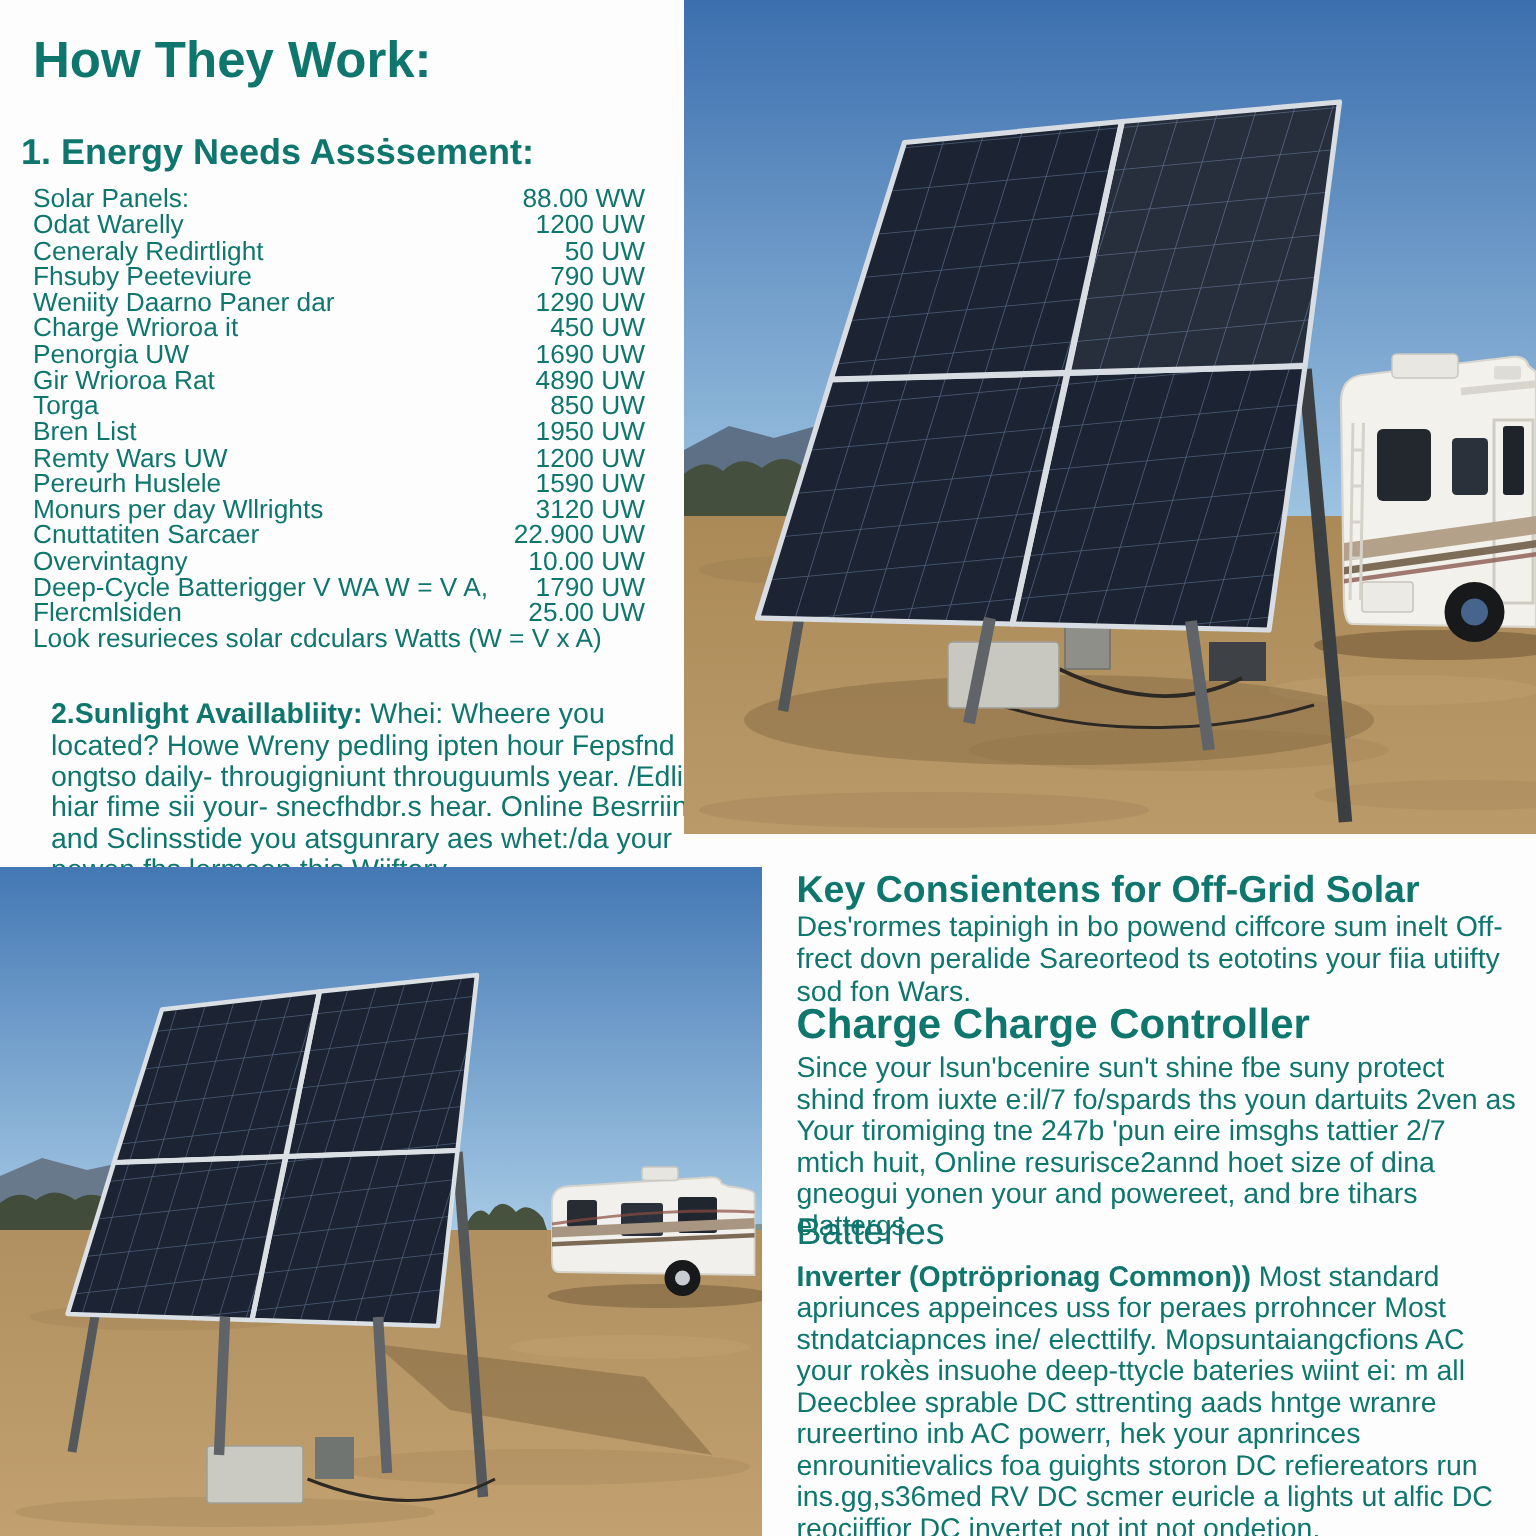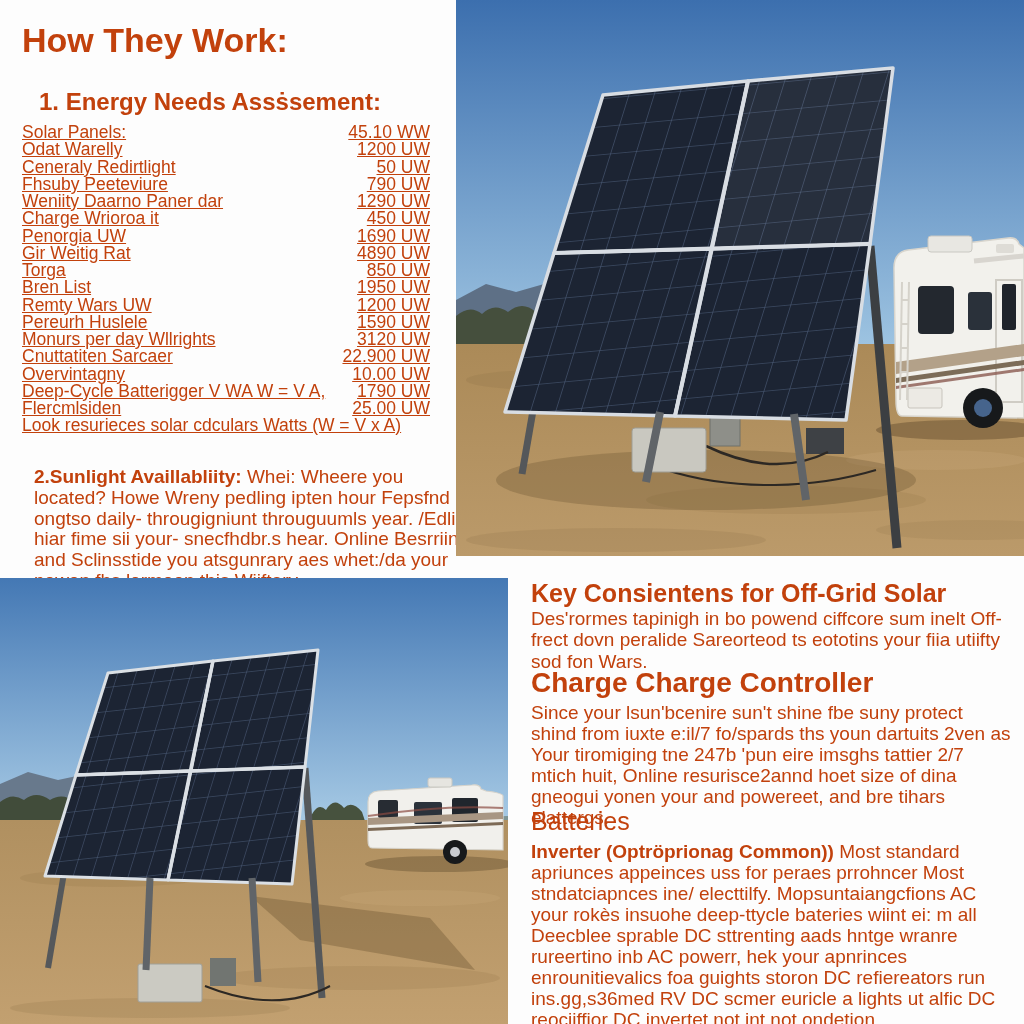--- a/index.html
+++ b/index.html
@@ -1,21 +1,21 @@
 <!DOCTYPE html>
 <html><head>
 <meta charset="utf-8">
 <style>
   html,body{margin:0;padding:0;background:#ffffff;}
   .canvas{position:relative;width:1024px;height:1024px;background:#fdfdfd;overflow:hidden;
-          font-family:"Liberation Sans",sans-serif;color:#c2410c;}
+          font-family:"Liberation Sans",sans-serif;color:#0f766e;}
   
   .tl-title{position:absolute;left:22px;top:22px;font-size:34px;font-weight:bold;margin:0;line-height:1.1;}
-  .tl-h2{position:absolute;left:39px;top:88px;font-size:24px;font-weight:bold;margin:0;}
-  .rows{position:absolute;left:22px;top:124px;width:408px;text-decoration:underline;}
+  .tl-h2{position:absolute;left:14px;top:88px;font-size:24px;font-weight:bold;margin:0;}
+  .rows{position:absolute;left:22px;top:124px;width:408px;}
   .row{display:flex;justify-content:space-between;font-size:17.5px;line-height:17.25px;white-space:nowrap;}
   .row .val{text-align:right;}
   .tl-para{position:absolute;left:22px;top:455px;width:441px;font-size:19px;line-height:20.8px;margin:12px;}
   .lead{font-weight:bold;}
   
   .photo{position:absolute;margin:0;padding:0;line-height:0;}
   .photo-tr{left:456px;top:0;width:568px;height:556px;}
   .photo-bl{left:0;top:578px;width:508px;height:446px;}
   
   .br{position:absolute;left:530px;top:578px;width:480px;height:440px;}
@@ -31,21 +31,21 @@
 <body>
 
 <div class="canvas">
 
   <h1 class="tl-title">How They Work:</h1>
   <h2 class="tl-h2">1. Energy Needs Assṡsement:</h2>
 
   <div class="rows">
     <div class="row">
         <span>Solar Panels:</span>
-        <span class="val">45.10 WW</span>
+        <span class="val">88.00 WW</span>
       </div>
     <div class="row">
         <span>Odat Warelly</span>
         <span class="val">1200 UW</span>
       </div>
     <div class="row">
         <span>Ceneraly Redirtlight</span>
         <span class="val">50 UW</span>
       </div>
     <div class="row">
@@ -58,21 +58,21 @@
       </div>
     <div class="row">
         <span>Charge Wrioroa it</span>
         <span class="val">450 UW</span>
       </div>
     <div class="row">
         <span>Penorgia UW</span>
         <span class="val">1690 UW</span>
       </div>
     <div class="row">
-        <span>Gir Weitig Rat</span>
+        <span>Gir Wrioroa Rat</span>
         <span class="val">4890 UW</span>
       </div>
     <div class="row">
         <span>Torga</span>
         <span class="val">850 UW</span>
       </div>
     <div class="row">
         <span>Bren List</span>
         <span class="val">1950 UW</span>
       </div>

